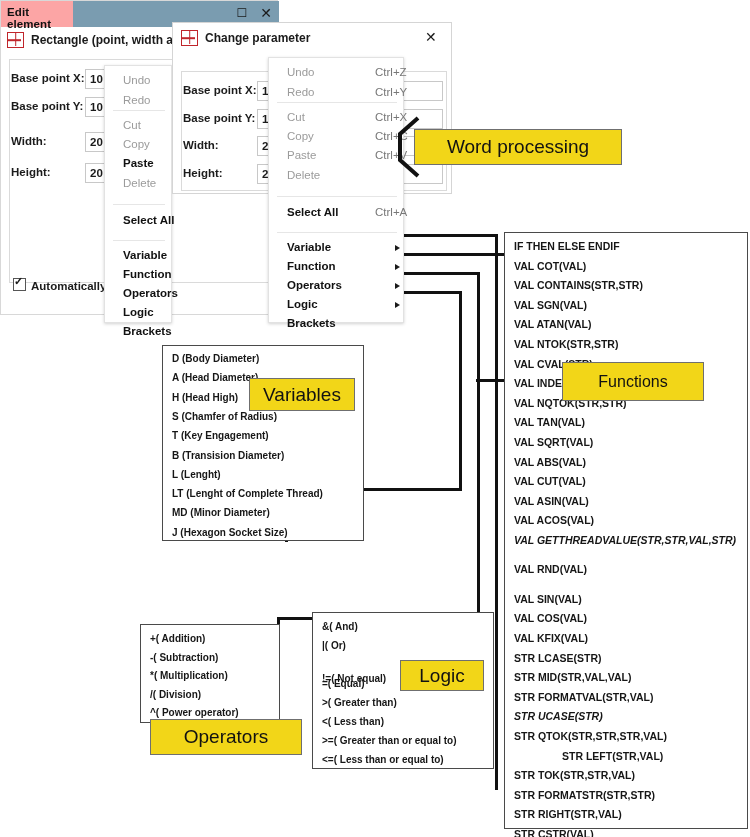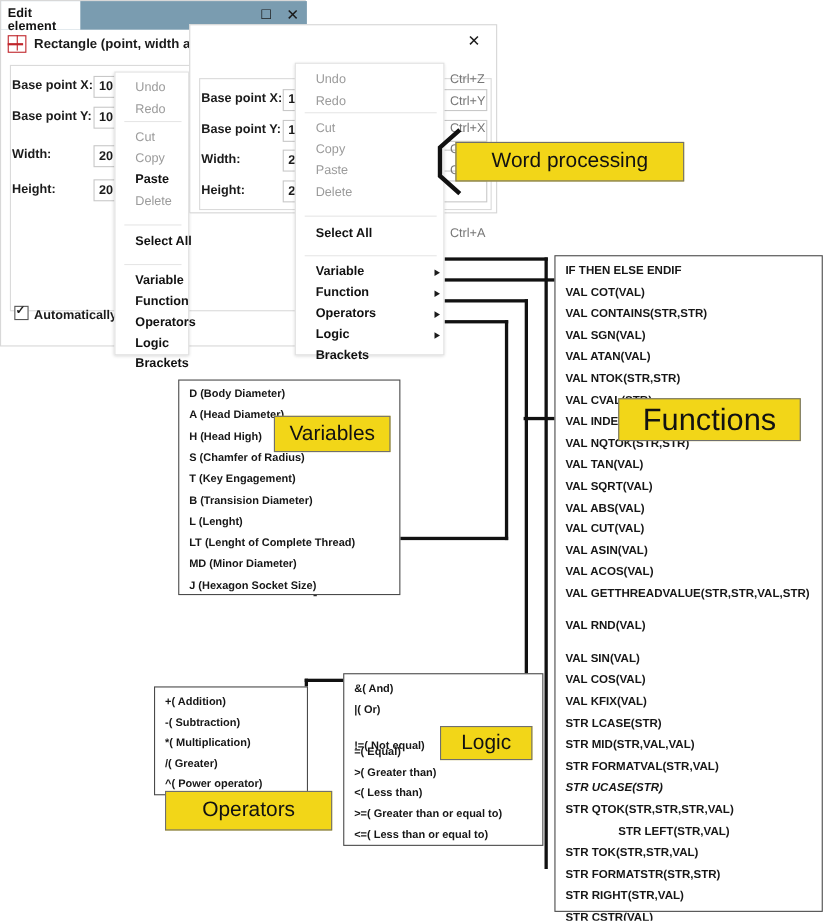--- a/index.html
+++ b/index.html
@@ -6,21 +6,21 @@
   body{
     width:750px;height:837px;position:relative;overflow:hidden;
     font-family:"Liberation Sans",sans-serif;
     color:#1b1b1b;
   }
   .abs{position:absolute;}
 
   
   #win-edit{left:0;top:0;width:278px;height:315px;background:#ffffff;border:1px solid #d8d8d8;box-sizing:border-box;}
   #win-edit-titlebar{position:absolute;left:0;top:0;width:278px;height:26px;background:#7a9cb0;}
-  #win-edit-tab{position:absolute;left:0;top:0;width:72px;height:26px;background:#ffffff;}
+  #win-edit-tab{position:absolute;left:0;top:0;width:72px;height:26px;background:#fca5a5;}
   #win-edit-tab-label{position:absolute;left:6px;top:5px;font-size:11.5px;font-weight:bold;color:#111;letter-spacing:.1px;}
   .wbtn{position:absolute;top:4px;font-size:13px;color:#1a1a1a;line-height:17px;text-align:center;width:18px;}
   #btn-max{left:232px;font-size:12px;}
   #btn-close{left:256px;font-size:14px;}
 
   #edit-header{position:absolute;left:6px;top:30px;width:266px;height:22px;}
   .dlgicon{position:absolute;left:0;top:1px;width:17px;height:16px;border:1.6px solid #c0252b;box-sizing:border-box;background:#fff;}
   .dlgicon:before{content:"";position:absolute;left:50%;top:-1px;width:1.6px;height:14px;background:#c0252b;transform:translateX(-50%);}
   .dlgicon:after{content:"";position:absolute;top:50%;left:-1px;width:14px;height:1.6px;background:#c0252b;transform:translateY(-50%);}
   #edit-header-text{position:absolute;left:24px;top:2px;font-size:12px;font-weight:bold;white-space:nowrap;}
@@ -47,37 +47,37 @@
   .mi{position:absolute;height:19px;font-size:11.5px;white-space:nowrap;}
   .mi .mlabel{position:absolute;left:0;top:2px;}
   .mi .macc{position:absolute;top:2px;color:#777;}
   .mi.dim .mlabel{color:#9b9b9b;}
   .mi.bold .mlabel{font-weight:bold;color:#111;}
   .arrow{position:absolute;top:6px;width:0;height:0;border-left:5px solid #1b1b1b;border-top:3.5px solid transparent;border-bottom:3.5px solid transparent;}
   #ctx1{left:104px;top:65px;width:68px;height:258px;}
   #ctx1 .mi{left:18px;}
   #ctx2{left:268px;top:57px;width:136px;height:266px;}
   #ctx2 .mi{left:18px;}
-  #ctx2 .macc{left:88px;margin-left:34px;}
+  #ctx2 .macc{left:88px;}
 
   
   .panel{background:#ffffff;border:1.5px solid #4a4a4a;box-sizing:border-box;}
   .pitem{position:absolute;left:9px;font-size:10.5px;font-weight:bold;white-space:nowrap;color:#161616;}
   #panel-functions{left:504px;top:232px;width:244px;height:597px;}
   #panel-variables{left:162px;top:345px;width:202px;height:196px;}
   #panel-operators{left:140px;top:624px;width:140px;height:99px;}
   #panel-logic{left:312px;top:612px;width:182px;height:157px;}
   #panel-functions .pitem{font-size:10.5px;}
   #panel-variables .pitem,#panel-operators .pitem,#panel-logic .pitem{font-size:10px;}
 
   
   .callout{position:absolute;background:#f2d618;border:1px solid #6f6f6f;box-sizing:border-box;
            display:flex;align-items:center;justify-content:center;font-size:19px;color:#121212;}
   #cal-word{left:414px;top:129px;width:208px;height:36px;}
-  #cal-func{left:562px;top:362px;width:166px;height:39px;font-size:28px;}
+  #cal-func{left:562px;top:362px;width:142px;height:39px;font-size:16px;}
   #cal-var{left:249px;top:378px;width:106px;height:33px;font-size:19px;}
   #cal-oper{left:150px;top:719px;width:152px;height:36px;font-size:19px;}
   #cal-logic{left:400px;top:660px;width:84px;height:31px;font-size:19px;}
 
   
   .ln{position:absolute;background:#111;}
   .lnh{height:3px;}
   .lnv{width:3px;}
 
   
@@ -168,20 +168,24 @@
     </div>
   <div class="mi bold" style="top:238px;">
       <span class="mlabel">Logic</span>
     </div>
   <div class="mi bold" style="top:257px;">
       <span class="mlabel">Brackets</span>
     </div>
 </div>
 
 <div class="abs" id="win-change">
+  <div class="abs" style="left:8px;top:6px;width:260px;height:22px;">
+    <span class="dlgicon"></span>
+    <span id="change-header-text">Change parameter</span>
+  </div>
   <div id="change-close">✕</div>
   <div id="change-fieldbox"></div>
 
   <div class="abs frow" style="top:58px;width:260px;">
     <span class="flabel">Base point X:</span>
     <span class="finput" style="left:74px;width:186px;">
       <span class="fval">10</span>
     </span>
   </div>
   <div class="abs frow" style="top:86px;width:260px;">
@@ -283,21 +287,21 @@
     <div class="pitem" style="top: 105px;">VAL NTOK(STR,STR)</div>
     <div class="pitem" style="top: 124.6px;">VAL CVAL(STR)</div>
     <div class="pitem" style="top: 144.2px;">VAL INDEX(STR,STR)</div>
     <div class="pitem" style="top: 163.8px;">VAL NQTOK(STR,STR)</div>
     <div class="pitem" style="top: 183.4px;">VAL TAN(VAL)</div>
     <div class="pitem" style="top: 203px;">VAL SQRT(VAL)</div>
     <div class="pitem" style="top: 222.6px;">VAL ABS(VAL)</div>
     <div class="pitem" style="top: 242.2px;">VAL CUT(VAL)</div>
     <div class="pitem" style="top: 261.8px;">VAL ASIN(VAL)</div>
     <div class="pitem" style="top: 281.4px;">VAL ACOS(VAL)</div>
-    <div class="pitem" style="top: 301px;">VAL GETTHREADVALUE(STR,STR,VAL,STR)</div>
+    <div class="pitem" style="top: 301px; font-style: italic;">VAL GETTHREADVALUE(STR,STR,VAL,STR)</div>
     <div class="pitem" style="top: 330px;">VAL RND(VAL)</div>
     <div class="pitem" style="top: 359.8px;">VAL SIN(VAL)</div>
     <div class="pitem" style="top: 379.4px;">VAL COS(VAL)</div>
     <div class="pitem" style="top: 399px;">VAL KFIX(VAL)</div>
     <div class="pitem" style="top: 418.6px;">STR LCASE(STR)</div>
     <div class="pitem" style="top: 438.2px;">STR MID(STR,VAL,VAL)</div>
     <div class="pitem" style="top: 457.8px;">STR FORMATVAL(STR,VAL)</div>
     <div class="pitem" style="top: 477.4px; font-style: italic;">STR UCASE(STR)</div>
     <div class="pitem" style="top: 497px;">STR QTOK(STR,STR,STR,VAL)</div>
     <div class="pitem" style="top: 516.6px; padding-left: 48px;">STR LEFT(STR,VAL)</div>
@@ -315,21 +319,21 @@
     <div class="pitem" style="top: 103.5px;">B (Transision Diameter)</div>
     <div class="pitem" style="top: 122.8px;">L (Lenght)</div>
     <div class="pitem" style="top: 142.1px;">LT (Lenght of Complete Thread)</div>
     <div class="pitem" style="top: 161.4px;">MD (Minor Diameter)</div>
     <div class="pitem" style="top: 180.7px;">J (Hexagon Socket Size)</div>
   </div>
 <div class="abs panel" id="panel-operators">
     <div class="pitem" style="top: 8px;">+( Addition)</div>
     <div class="pitem" style="top: 26.5px;">-( Subtraction)</div>
     <div class="pitem" style="top: 45px;">*( Multiplication)</div>
-    <div class="pitem" style="top: 63.5px;">/( Greater)</div>
+    <div class="pitem" style="top: 63.5px;">/( Division)</div>
     <div class="pitem" style="top: 82px;">^( Power operator)</div>
   </div>
 <div class="abs panel" id="panel-logic">
     <div class="pitem" style="top: 8px;">&amp;( And)</div>
     <div class="pitem" style="top: 27px;">|( Or)</div>
     <div class="pitem" style="top: 60px;">!=( Not equal)</div>
     <div class="pitem" style="top: 65px;">=( Equal)</div>
     <div class="pitem" style="top: 84px;">&gt;( Greater than)</div>
     <div class="pitem" style="top: 103px;">&lt;( Less than)</div>
     <div class="pitem" style="top: 122px;">&gt;=( Greater than or equal to)</div>

